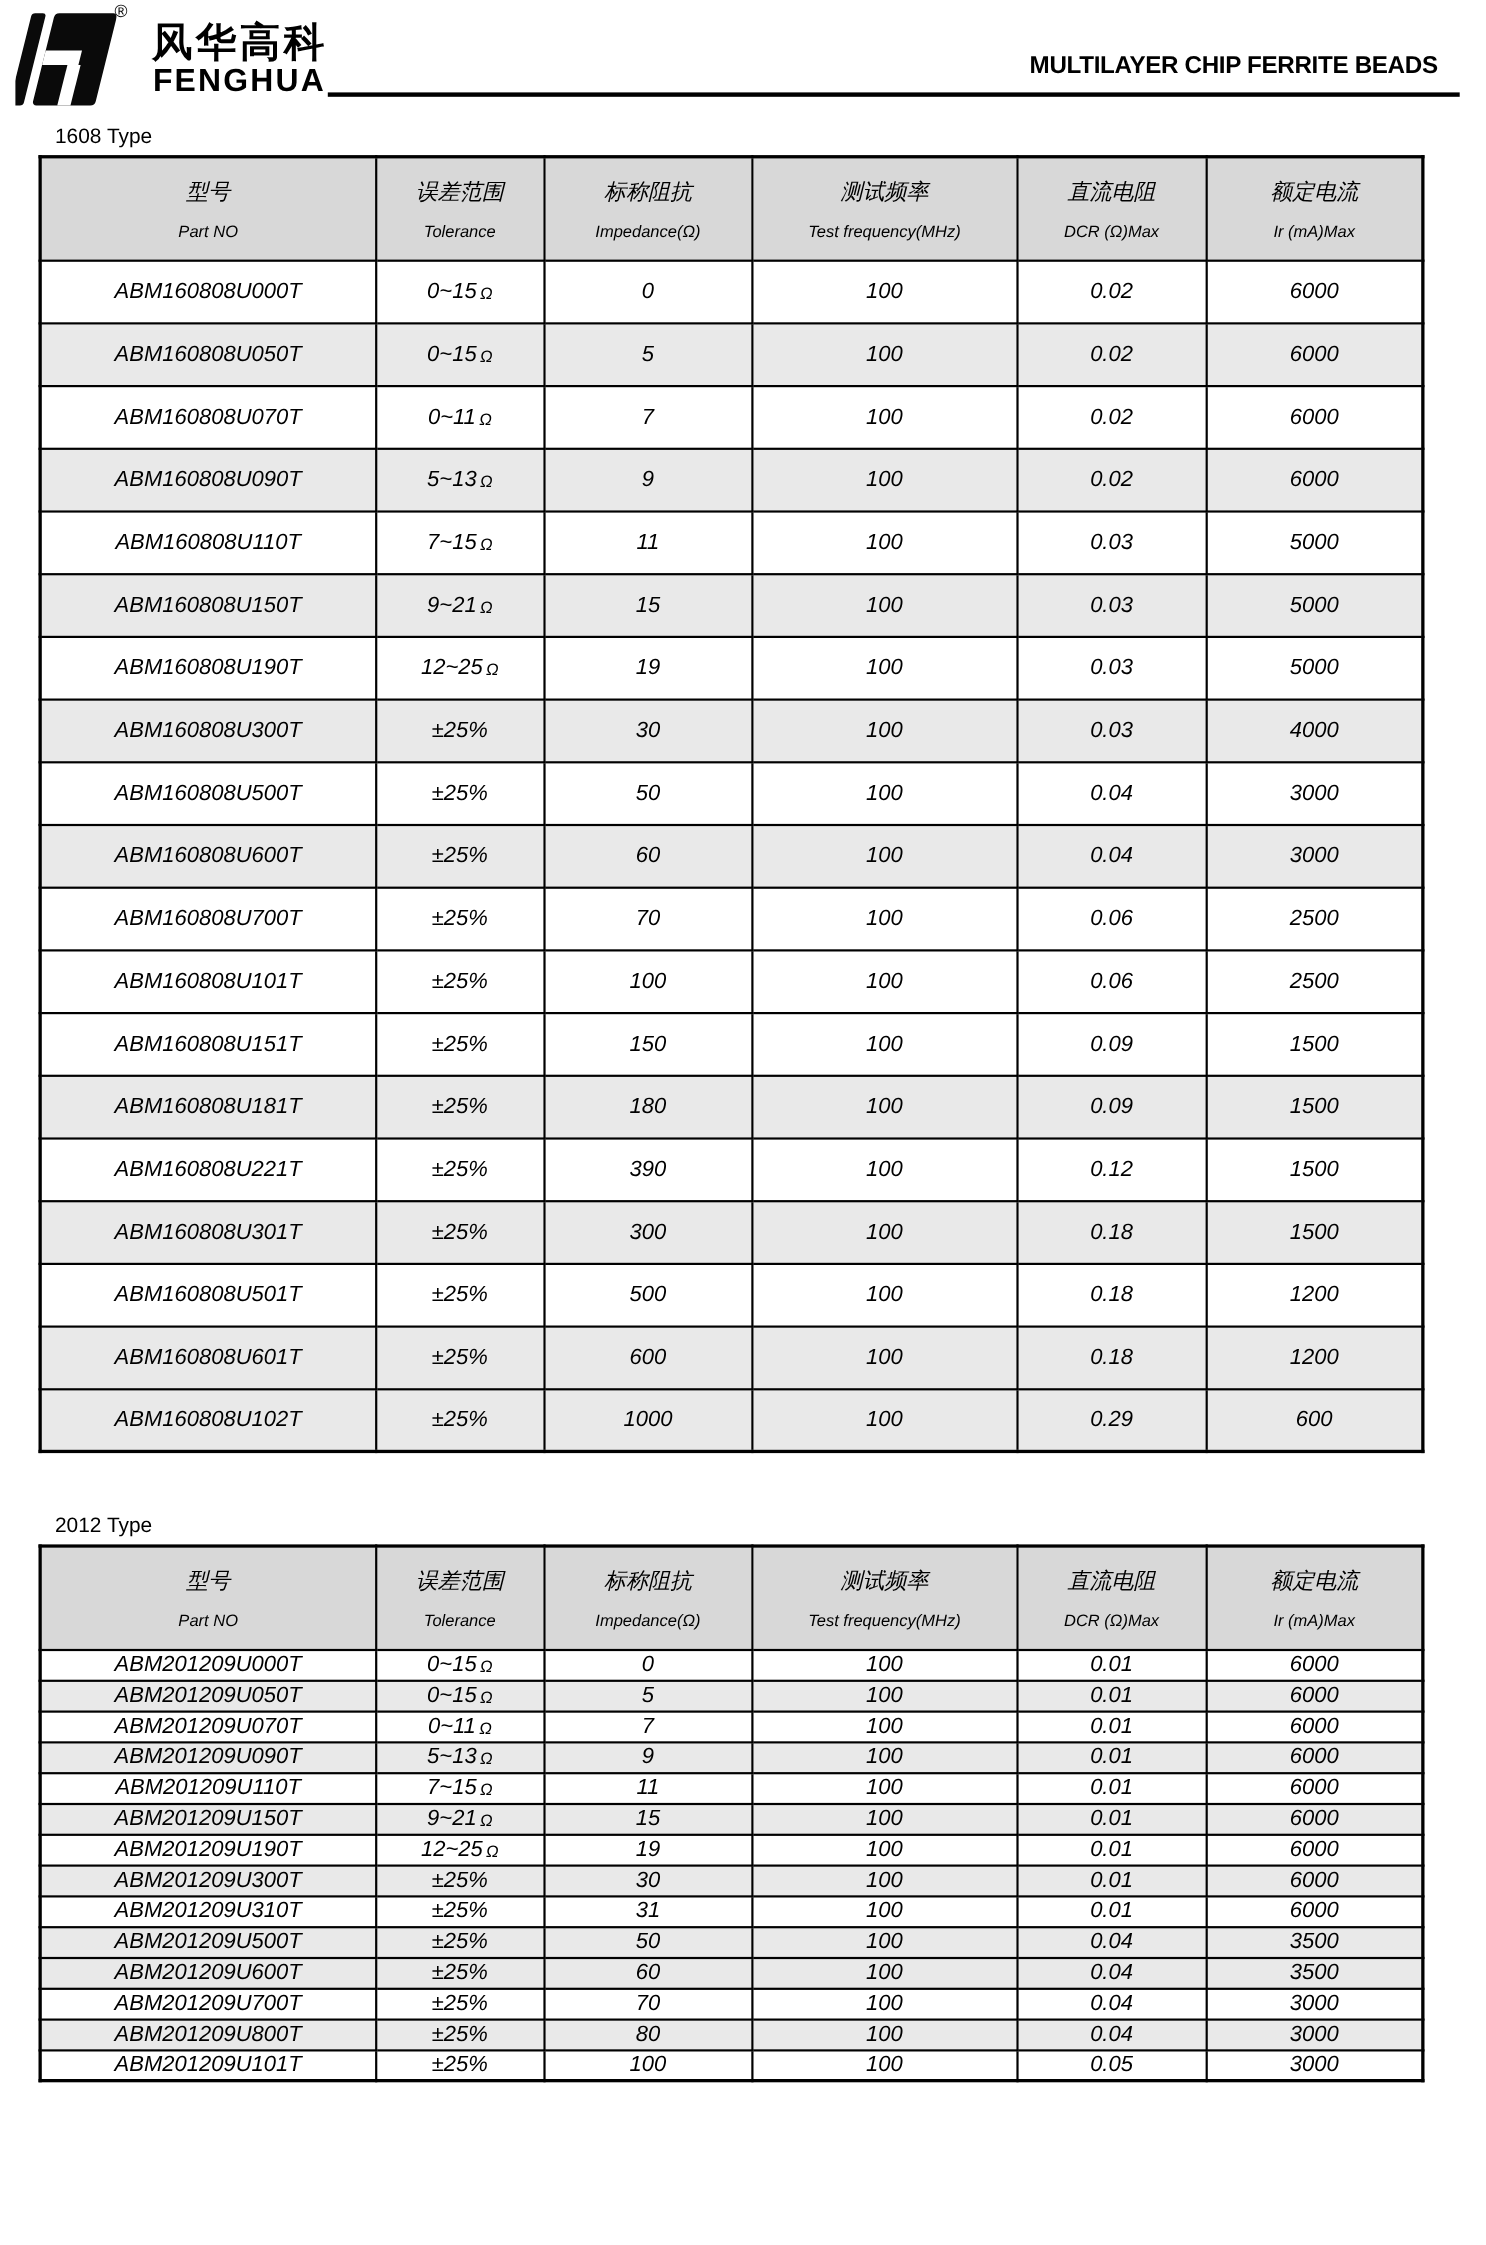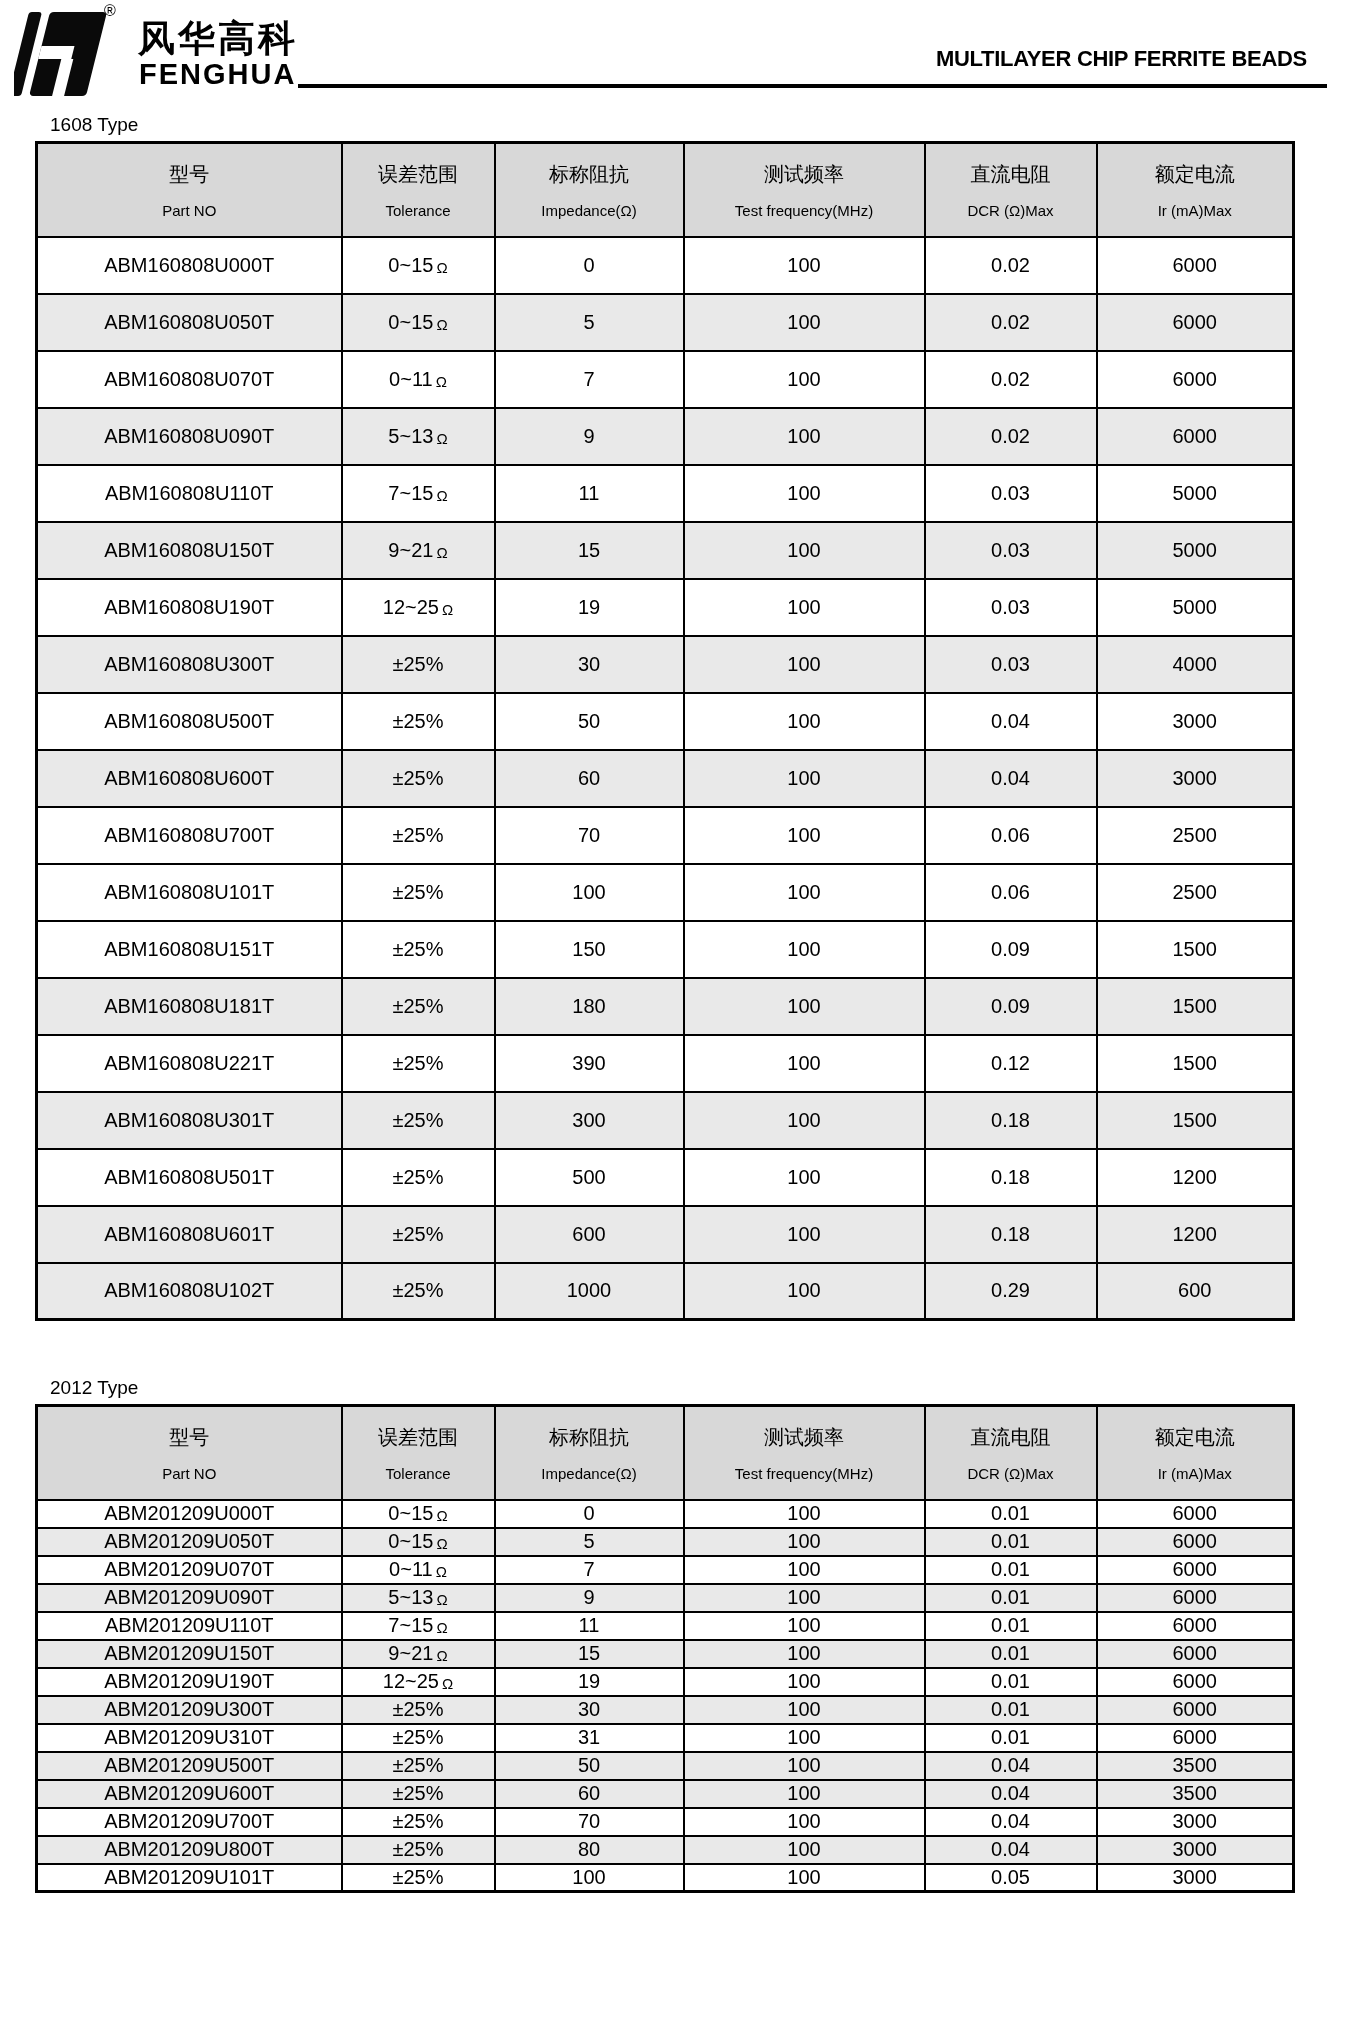--- a/index.html
+++ b/index.html
@@ -27,20 +27,21 @@
   .hdr-rule{position:absolute;left:298px;right:24px;top:84px;height:4px;background:var(--border);}
   
   .section-label{margin:14px 0 5px 50px;font-size:19px;}
   .type-section + .type-section .section-label{margin-top:56px;}
   table.spec{
     border-collapse:collapse;
     table-layout:fixed;
     margin-left:35px;
     width:1257px;
     border:3px solid var(--border);
+    font-style:italic;
   }
   table.spec th, table.spec td{
     border:2px solid var(--border);
     text-align:center;
     vertical-align:middle;
     padding:0;
     overflow:hidden;
   }
   table.spec thead tr{height:94px;}
   table.spec thead th{background:var(--header-bg);font-weight:400;}

